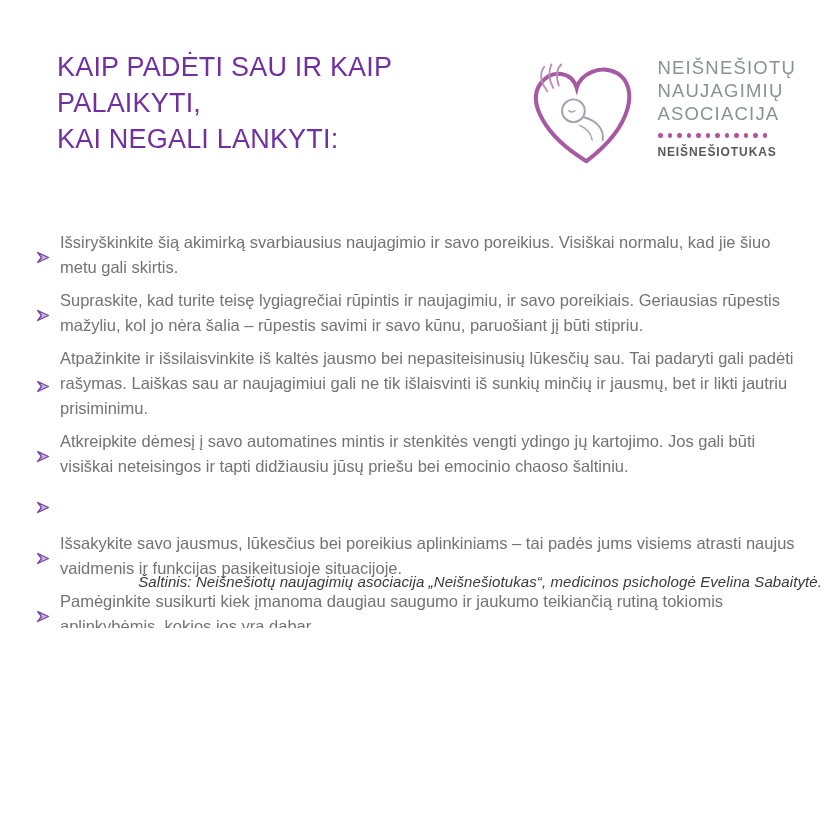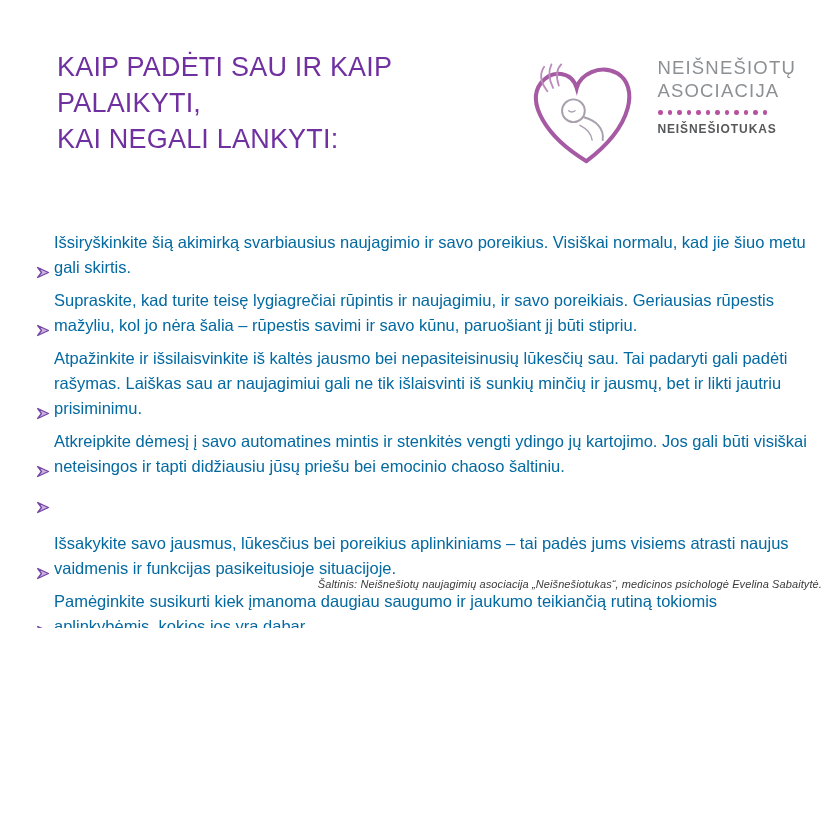--- a/index.html
+++ b/index.html
@@ -62,40 +62,40 @@
     white-space: nowrap;
   }
   
   .bullets {
     list-style: none;
     margin: 58px 24px 0 36px;
     padding: 0;
   }
   .bullets li {
     display: flex;
-    align-items: flex-end;
-    gap: 3px;
+    align-items: center;
+    gap: 9px;
     margin-bottom: 8px;
-    color: #0369a1;
+    color: #737373;
     font-size: 16.5px;
     line-height: 25px;
     max-width: 775px;
   }
   .bullets li:nth-child(5),
   .bullets li:nth-child(6),
   .bullets li:nth-child(8) { margin-top: 16px; }
   .bullets .marker { flex: 0 0 auto; margin-top: 5px; }
   .bullets .marker svg { width: 15px; height: 15px; display: block; }
   
   .footer {
     position: absolute;
     right: 18px;
     bottom: 38px;
     font-style: italic;
-    font-size: 11px;
+    font-size: 15px;
     color: #3A3A3A;
     letter-spacing: 0.1px;
   }
 </style>
 </head>
 <body>
 
 <div class="slide">
 
   <div class="header">
@@ -115,20 +115,21 @@
           <path d="M44 35 C 40 23, 42 14, 47 9" fill="none" stroke="#BB8CBB" stroke-width="2.2" stroke-linecap="round"></path>
 
           <circle cx="62" cy="66" r="14" fill="none" stroke="#A9A0AE" stroke-width="2.4"></circle>
           <path d="M56 66 q 4 3 8 0" fill="none" stroke="#A9A0AE" stroke-width="1.6" stroke-linecap="round"></path>
           <path d="M75 74 C 90 78, 100 88, 98 102" fill="none" stroke="#A9A0AE" stroke-width="2.4" stroke-linecap="round"></path>
           <path d="M70 84 C 78 88, 84 94, 85 102" fill="none" stroke="#A9A0AE" stroke-width="1.8" stroke-linecap="round"></path>
         </svg>
       </span>
       <span class="logo-text">
         <span class="logo-org">NEIŠNEŠIOTŲ</span>
+        <span class="logo-org">NAUJAGIMIŲ</span>
         <span class="logo-org">ASOCIACIJA</span>
         <span class="logo-dots">
           <i></i>
             <i></i>
             <i></i>
             <i></i>
             <i></i>
             <i></i>
             <i></i>
             <i></i>

